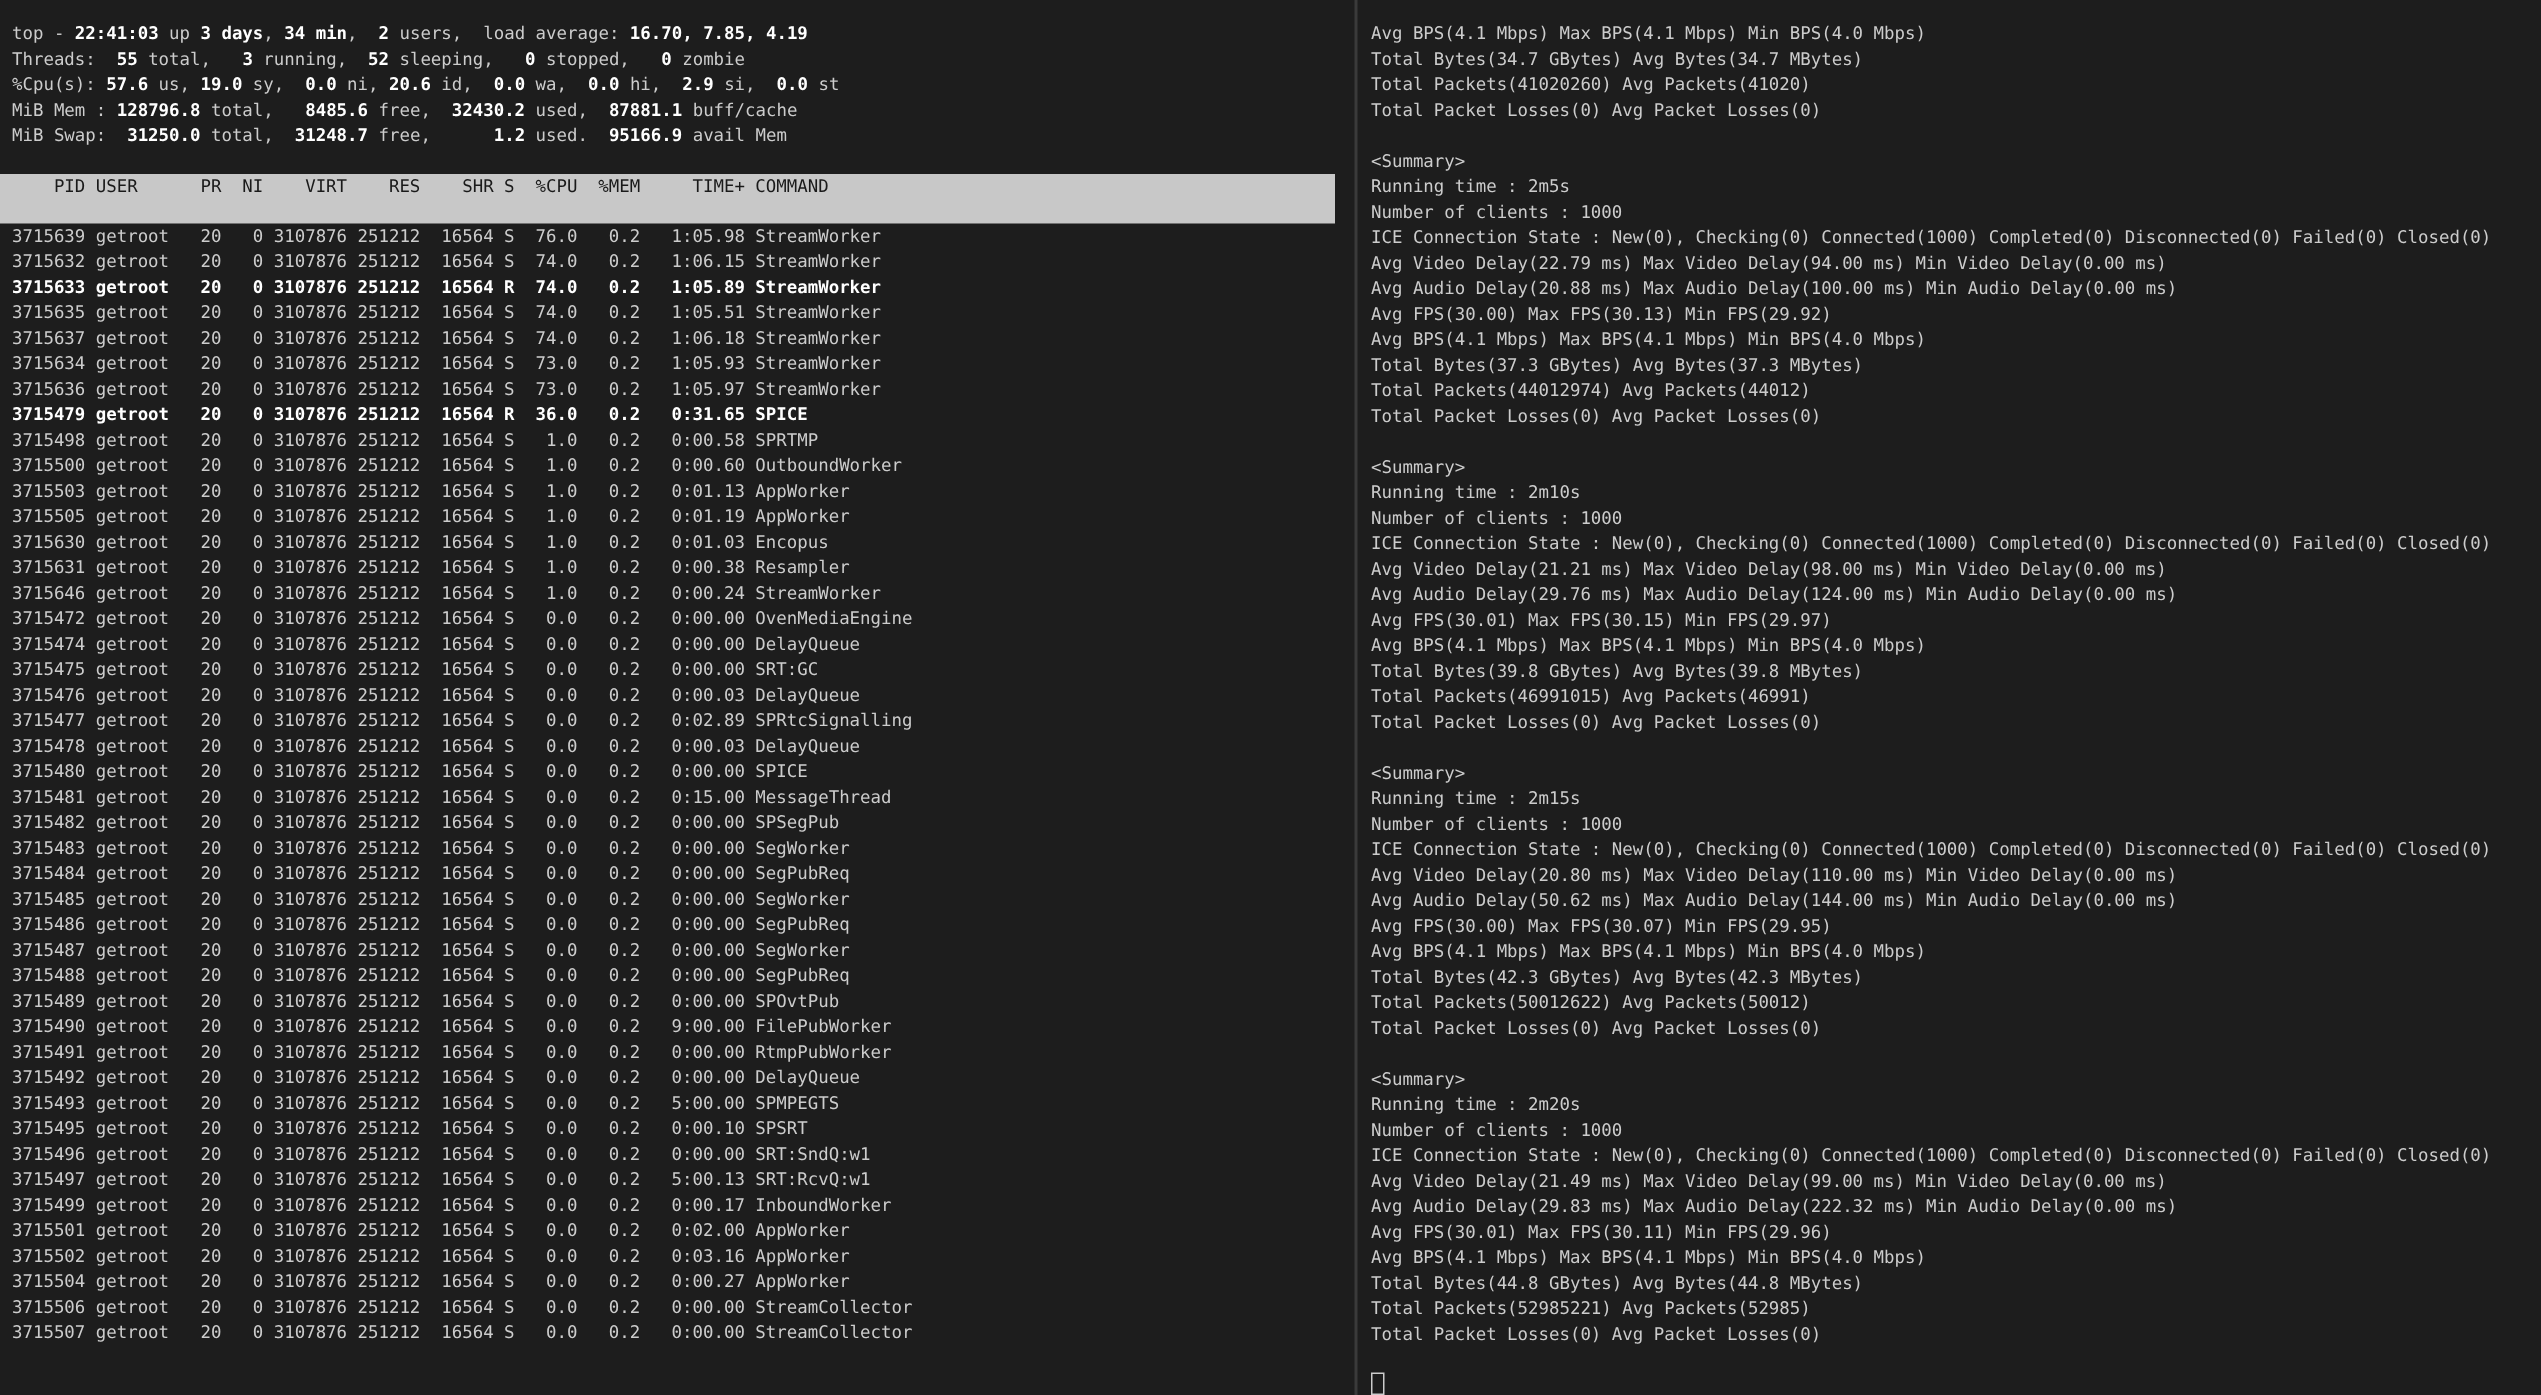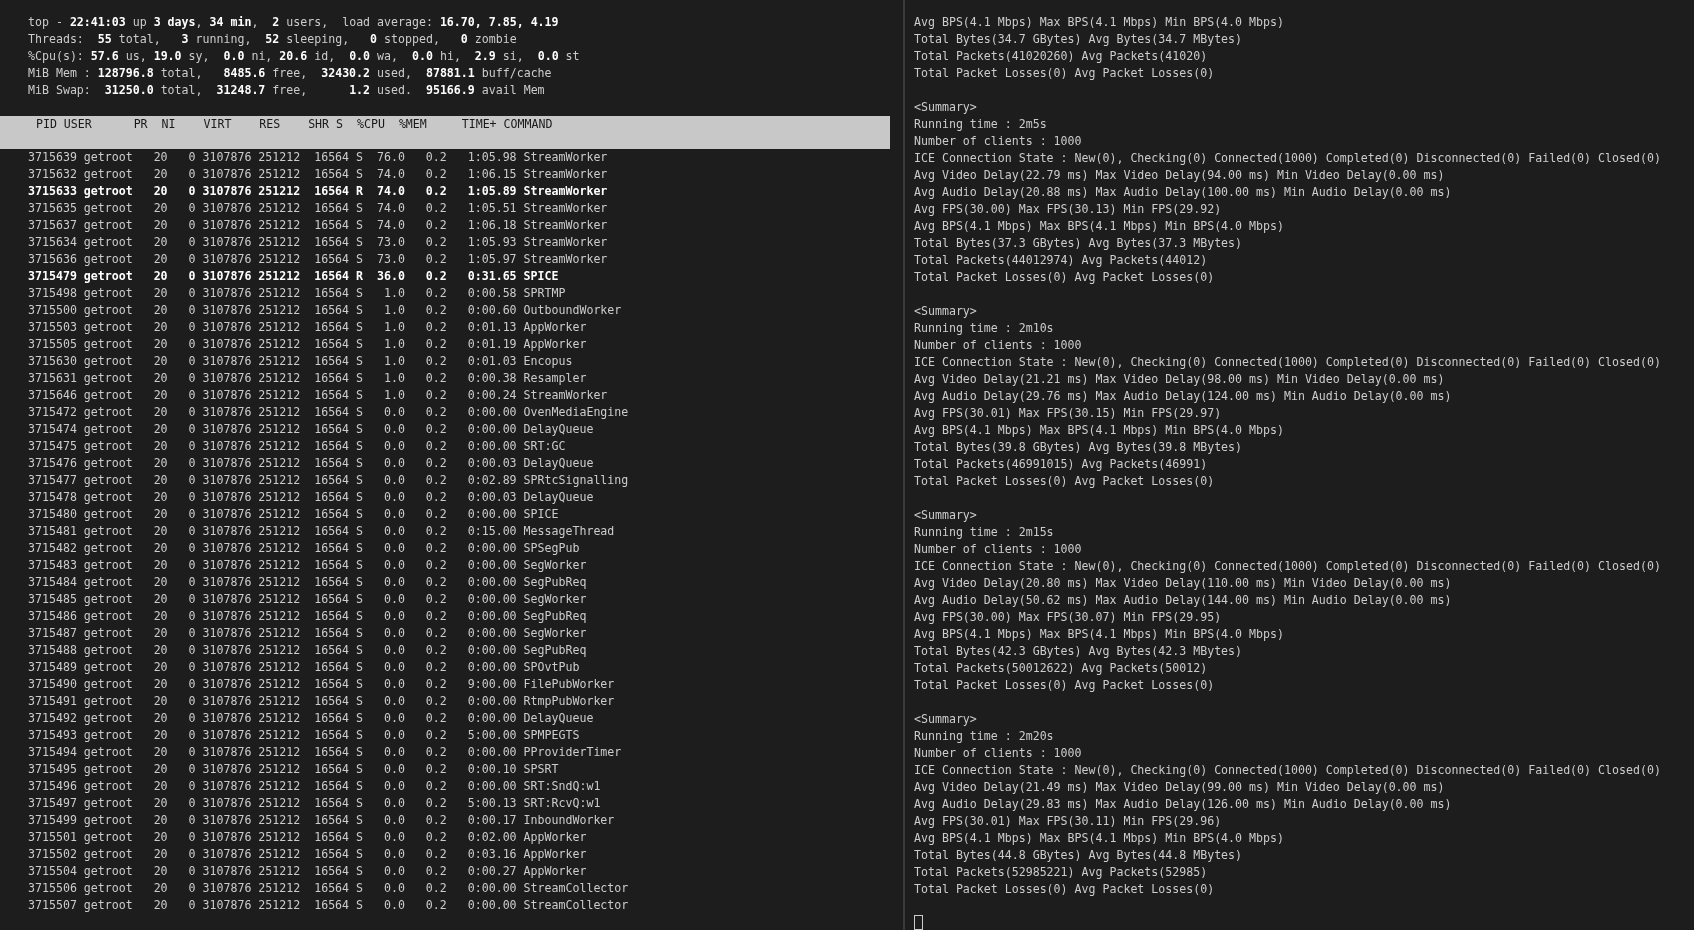--- a/index.html
+++ b/index.html
@@ -10,21 +10,21 @@
   body{width:1694px;height:930px;background:var(--bg);}
   .screen{
     display:flex;width:1694px;height:930px;box-sizing:border-box;
     font-family:"DejaVu Sans Mono","Liberation Mono",monospace;
     font-size:11.6px;line-height:17px;color:var(--fg);
   }
   .pane{box-sizing:border-box;padding-top:14px;overflow:hidden;}
   .pane.left{width:905px;border-right:2px solid var(--divider);}
   .pane.right{flex:1;padding-left:9px;}
   .line{white-space:pre;height:17px;}
-  .pane.left .line{padding-left:8px;margin-left:20px;}
+  .pane.left .line{padding-left:8px;}
   .b{font-weight:bold;color:var(--bold);}
   .line.boldrow{font-weight:bold;color:var(--bold);}
   .proc-header{
     background:var(--hbg);color:var(--hfg);
     height:33px;white-space:pre;padding-left:8px;margin-right:13px;
   }
   .blank{height:17px;}
   .cursor{
     display:inline-block;width:7px;height:13px;
     border:1px solid var(--fg);vertical-align:middle;margin-top:-2px;
@@ -73,21 +73,20 @@
         <div class="line">3715484 getroot   20   0 3107876 251212  16564 S   0.0   0.2   0:00.00 SegPubReq</div>
         <div class="line">3715485 getroot   20   0 3107876 251212  16564 S   0.0   0.2   0:00.00 SegWorker</div>
         <div class="line">3715486 getroot   20   0 3107876 251212  16564 S   0.0   0.2   0:00.00 SegPubReq</div>
         <div class="line">3715487 getroot   20   0 3107876 251212  16564 S   0.0   0.2   0:00.00 SegWorker</div>
         <div class="line">3715488 getroot   20   0 3107876 251212  16564 S   0.0   0.2   0:00.00 SegPubReq</div>
         <div class="line">3715489 getroot   20   0 3107876 251212  16564 S   0.0   0.2   0:00.00 SPOvtPub</div>
         <div class="line">3715490 getroot   20   0 3107876 251212  16564 S   0.0   0.2   9:00.00 FilePubWorker</div>
         <div class="line">3715491 getroot   20   0 3107876 251212  16564 S   0.0   0.2   0:00.00 RtmpPubWorker</div>
         <div class="line">3715492 getroot   20   0 3107876 251212  16564 S   0.0   0.2   0:00.00 DelayQueue</div>
         <div class="line">3715493 getroot   20   0 3107876 251212  16564 S   0.0   0.2   5:00.00 SPMPEGTS</div>
-        <div class="line">3715494 getroot   20   0 3107876 251212  16564 S   0.0   0.2   0:00.00 PProviderTimer</div>
         <div class="line">3715495 getroot   20   0 3107876 251212  16564 S   0.0   0.2   0:00.10 SPSRT</div>
         <div class="line">3715496 getroot   20   0 3107876 251212  16564 S   0.0   0.2   0:00.00 SRT:SndQ:w1</div>
         <div class="line">3715497 getroot   20   0 3107876 251212  16564 S   0.0   0.2   5:00.13 SRT:RcvQ:w1</div>
         <div class="line">3715499 getroot   20   0 3107876 251212  16564 S   0.0   0.2   0:00.17 InboundWorker</div>
         <div class="line">3715501 getroot   20   0 3107876 251212  16564 S   0.0   0.2   0:02.00 AppWorker</div>
         <div class="line">3715502 getroot   20   0 3107876 251212  16564 S   0.0   0.2   0:03.16 AppWorker</div>
         <div class="line">3715504 getroot   20   0 3107876 251212  16564 S   0.0   0.2   0:00.27 AppWorker</div>
         <div class="line">3715506 getroot   20   0 3107876 251212  16564 S   0.0   0.2   0:00.00 StreamCollector</div>
         <div class="line">3715507 getroot   20   0 3107876 251212  16564 S   0.0   0.2   0:00.00 StreamCollector</div>
       </div>
@@ -133,21 +132,21 @@
         <div class="line">Avg BPS(4.1 Mbps) Max BPS(4.1 Mbps) Min BPS(4.0 Mbps)</div>
         <div class="line">Total Bytes(42.3 GBytes) Avg Bytes(42.3 MBytes)</div>
         <div class="line">Total Packets(50012622) Avg Packets(50012)</div>
         <div class="line">Total Packet Losses(0) Avg Packet Losses(0)</div>
         <div class="blank"></div>
         <div class="line">&lt;Summary&gt;</div>
         <div class="line">Running time : 2m20s</div>
         <div class="line">Number of clients : 1000</div>
         <div class="line">ICE Connection State : New(0), Checking(0) Connected(1000) Completed(0) Disconnected(0) Failed(0) Closed(0)</div>
         <div class="line">Avg Video Delay(21.49 ms) Max Video Delay(99.00 ms) Min Video Delay(0.00 ms)</div>
-        <div class="line">Avg Audio Delay(29.83 ms) Max Audio Delay(126.00 ms) Min Audio Delay(0.00 ms)</div>
+        <div class="line">Avg Audio Delay(29.83 ms) Max Audio Delay(222.32 ms) Min Audio Delay(0.00 ms)</div>
         <div class="line">Avg FPS(30.01) Max FPS(30.11) Min FPS(29.96)</div>
         <div class="line">Avg BPS(4.1 Mbps) Max BPS(4.1 Mbps) Min BPS(4.0 Mbps)</div>
         <div class="line">Total Bytes(44.8 GBytes) Avg Bytes(44.8 MBytes)</div>
         <div class="line">Total Packets(52985221) Avg Packets(52985)</div>
         <div class="line">Total Packet Losses(0) Avg Packet Losses(0)</div>
         <div class="blank"></div>
         <div class="line"><span class="cursor"></span></div>
       </div>
   </div>
 </div>

